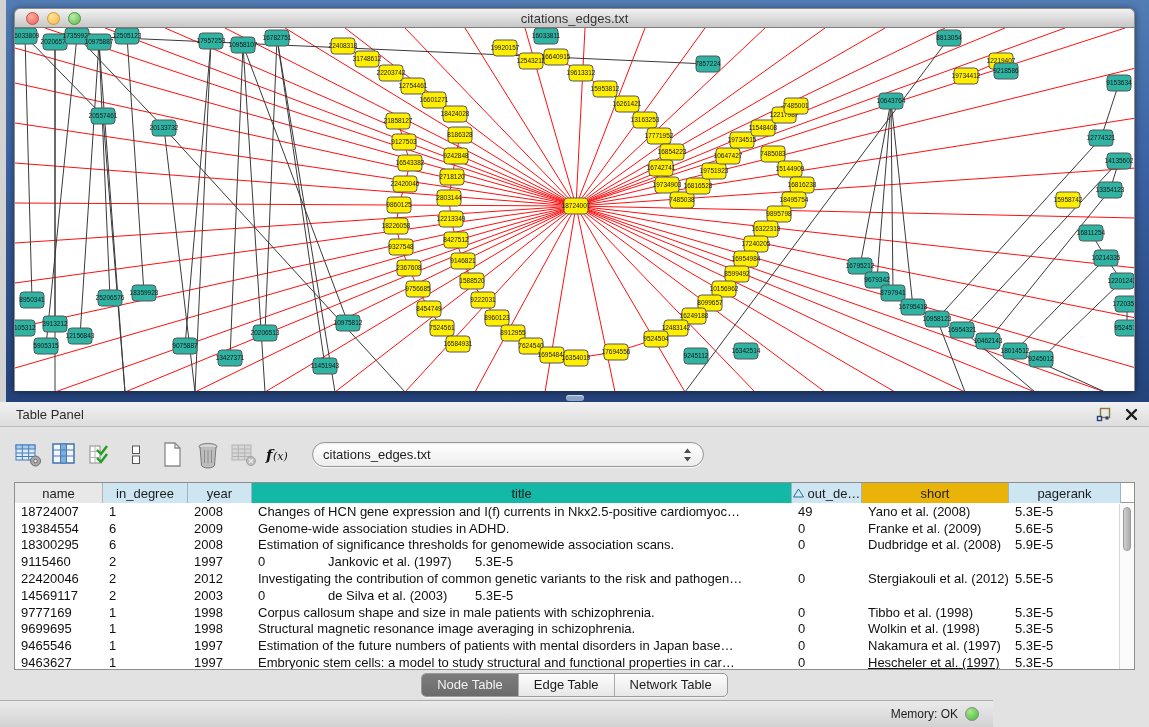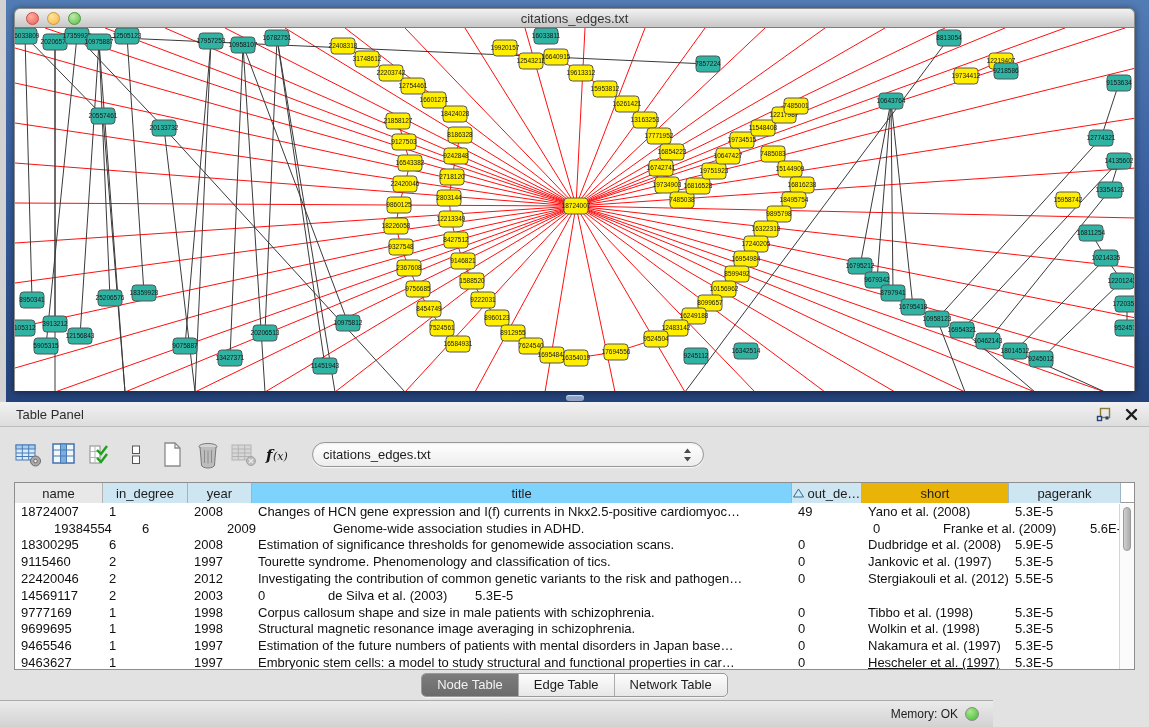--- a/index.html
+++ b/index.html
@@ -818,21 +818,21 @@
       <div class="t-head" id="t-head">
           <div class="th plain" style="width: 88px; background: rgb(232, 232, 232);">
             <span>name</span>
           </div>
           <div class="th" style="width: 85px; background: rgb(205, 230, 242);">
             <span>in_degree</span>
           </div>
           <div class="th" style="width: 64px; background: rgb(205, 230, 242);">
             <span>year</span>
           </div>
-          <div class="th" style="width: 540px; background: #7dd3fc;">
+          <div class="th" style="width: 540px; background: #14b8a6;">
             <span>title</span>
           </div>
           <div class="th" style="width: 70px; background: rgb(205, 230, 242);">
             <svg width="11" height="10">
               <path d="M5.5 1 L10.5 9 H0.5 z" fill="#cfe9f6" stroke="#2b6f9e"></path>
             </svg>
             <span>out_de…</span>
           </div>
           <div class="th" style="width: 147px; background: #eab308;">
             <span>short</span>
@@ -845,42 +845,41 @@
           <div class="tr">
             <div class="td" style="width: 88px;">18724007</div>
             <div class="td" style="width: 85px;">1</div>
             <div class="td" style="width: 64px;">2008</div>
             <div class="td" style="width: 540px;">Changes of HCN gene expression and I(f) currents in Nkx2.5-positive cardiomyoc…</div>
             <div class="td" style="width: 70px;">49</div>
             <div class="td" style="width: 147px;">Yano et al. (2008)</div>
             <div class="td" style="width: 112px;">5.3E-5</div>
           </div>
           <div class="tr">
-            <div class="td" style="width: 88px; margin-left: 33px;">19384554</div>
+            <div class="td" style="width: 88px;">19384554</div>
             <div class="td" style="width: 85px;">6</div>
             <div class="td" style="width: 64px;">2009</div>
-            <div class="td" style="width: 540px; margin-left: 42px;">Genome-wide association studies in ADHD.</div>
+            <div class="td" style="width: 540px;">Genome-wide association studies in ADHD.</div>
             <div class="td" style="width: 70px;">0</div>
             <div class="td" style="width: 147px; text-align: center;">Franke et al. (2009)</div>
             <div class="td" style="width: 112px;">5.6E-5</div>
           </div>
           <div class="tr">
             <div class="td" style="width: 88px;">18300295</div>
             <div class="td" style="width: 85px;">6</div>
             <div class="td" style="width: 64px;">2008</div>
             <div class="td" style="width: 540px;">Estimation of significance thresholds for genomewide association scans.</div>
             <div class="td" style="width: 70px;">0</div>
             <div class="td" style="width: 147px;">Dudbridge et al. (2008)</div>
             <div class="td" style="width: 112px;">5.9E-5</div>
           </div>
           <div class="tr">
             <div class="td" style="width: 88px;">9115460</div>
             <div class="td" style="width: 85px;">2</div>
             <div class="td" style="width: 64px;">1997</div>
-            <div class="td" style="width: 540px;">Tourette syndrome. Phenomenology and classification of tics.</div>
             <div class="td" style="width: 70px;">0</div>
             <div class="td" style="width: 147px;">Jankovic et al. (1997)</div>
             <div class="td" style="width: 112px;">5.3E-5</div>
           </div>
           <div class="tr">
             <div class="td" style="width: 88px;">22420046</div>
             <div class="td" style="width: 85px;">2</div>
             <div class="td" style="width: 64px;">2012</div>
             <div class="td" style="width: 540px;">Investigating the contribution of common genetic variants to the risk and pathogen…</div>
             <div class="td" style="width: 70px;">0</div>

